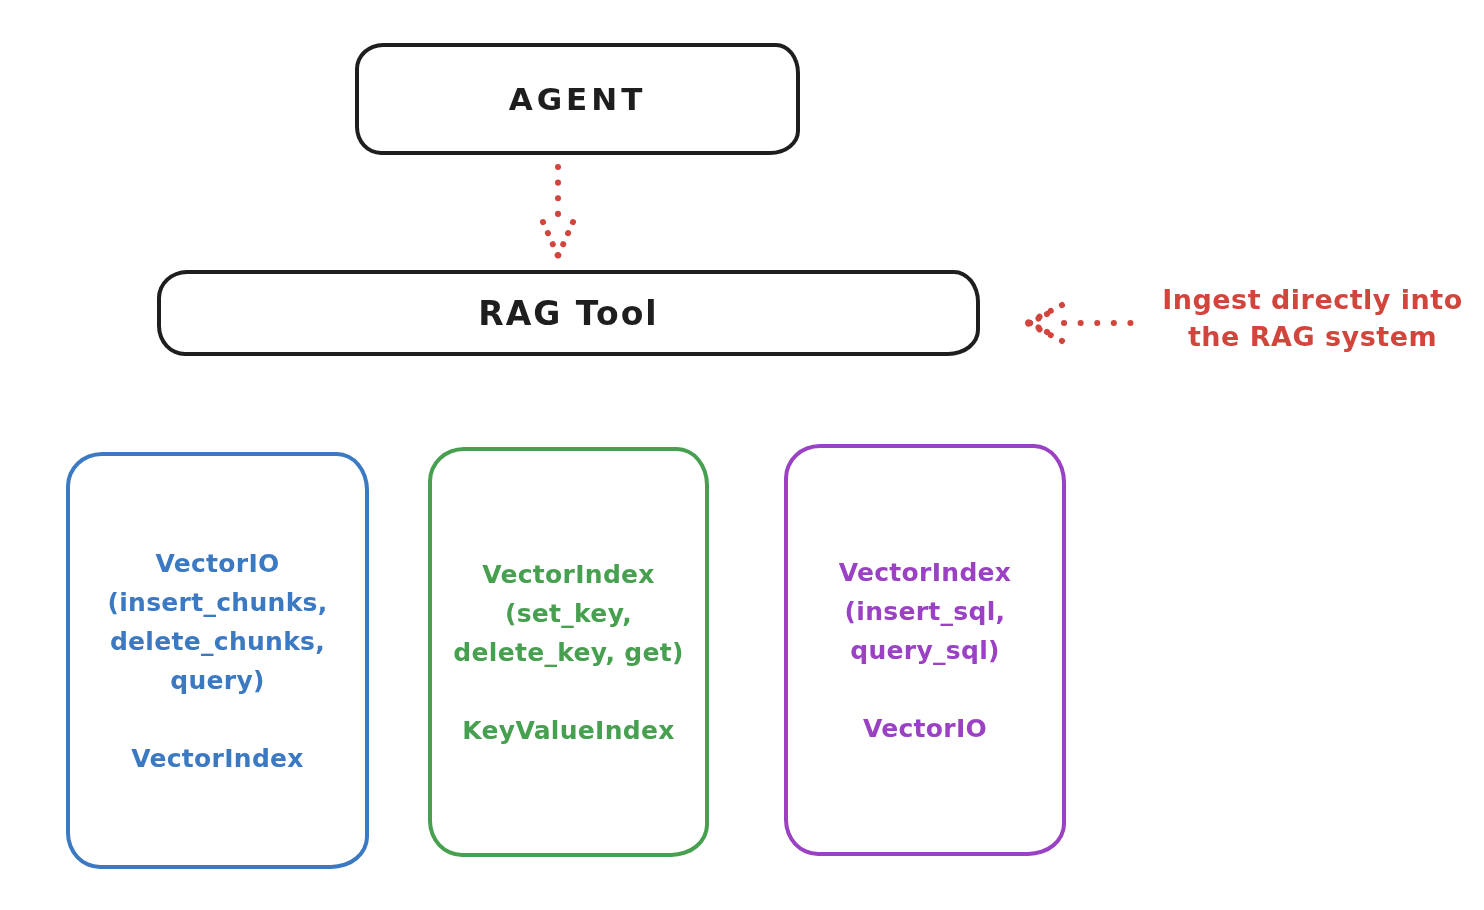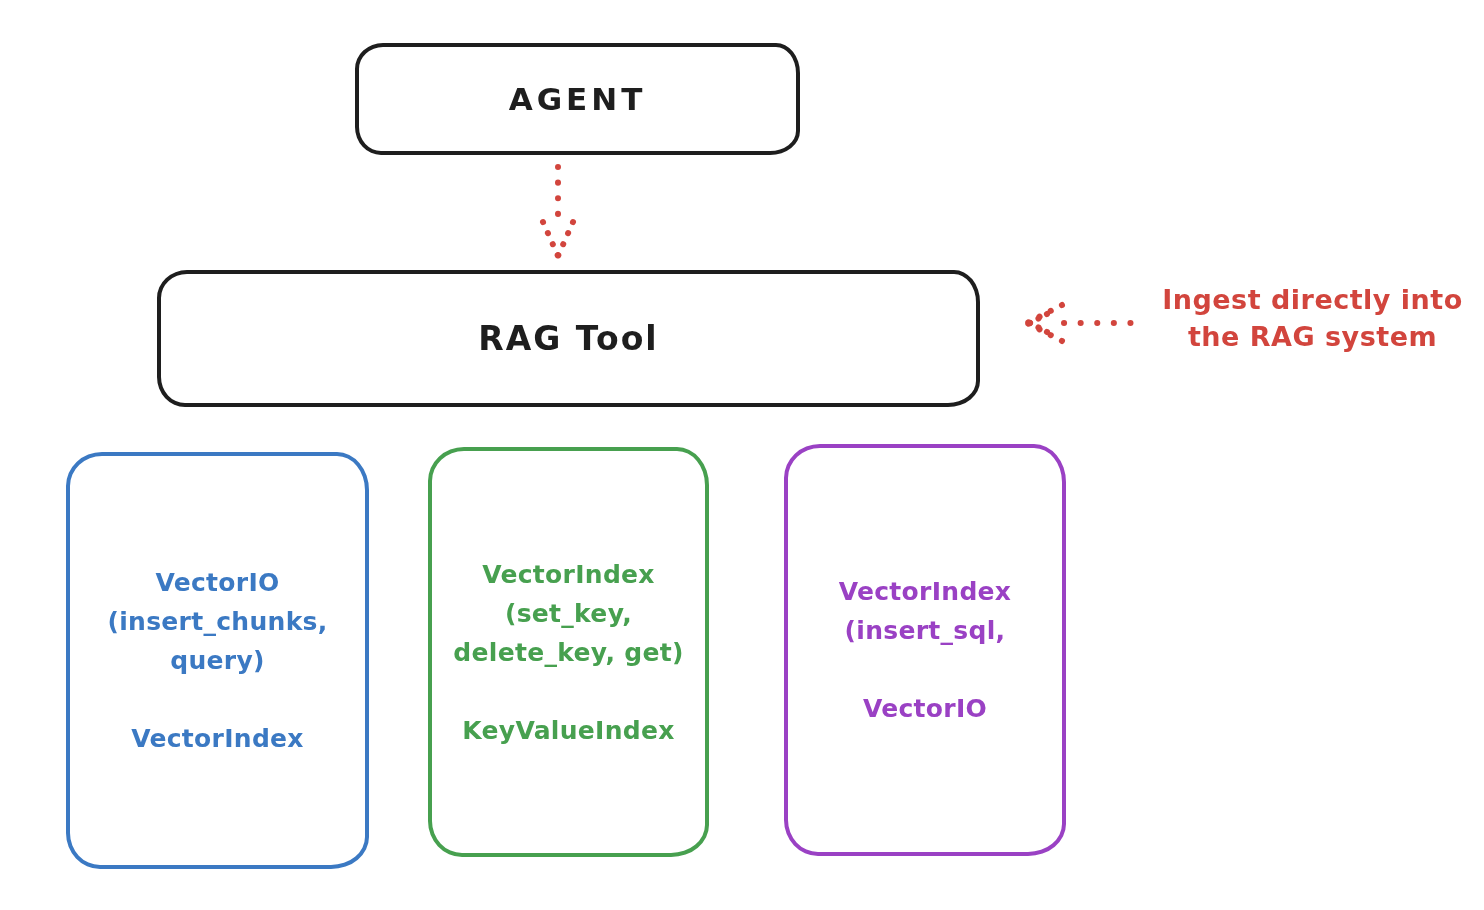--- a/index.html
+++ b/index.html
@@ -28,21 +28,21 @@
   
   .agent-node{
     left:355px;top:43px;width:445px;height:112px;
     border:4px solid var(--ink);
     border-radius:28px 24px 30px 26px / 26px 30px 24px 28px;
   }
   .agent-node .label{
     font-size:31px;font-weight:700;letter-spacing:4px;color:var(--ink);
   }
   .rag-node{
-    left:157px;top:270px;width:823px;height:137px;
+    left:157px;top:270px;width:823px;height:86px;
     border:4px solid var(--ink);
     border-radius:30px 26px 32px 28px / 28px 32px 26px 30px;
   }
   .rag-node .label{
     font-size:33px;font-weight:600;letter-spacing:2px;color:var(--ink);
   }
   
   .connector{position:absolute;overflow:visible;}
   .connector path{
     fill:none;stroke:var(--red);stroke-linecap:round;
@@ -111,30 +111,32 @@
   </svg>
 
   <div class="annotation">
     <div>Ingest directly into</div>
     <div>the RAG system</div>
   </div>
 
   <div class="store store-vector">
     <div class="io-line">VectorIO</div>
     <div class="io-line">(insert_chunks,</div>
+    <div class="io-line">delete_chunks,</div>
     <div class="io-line">query)</div>
     <div class="index-label">VectorIndex</div>
   </div>
 
   <div class="store store-keyvalue">
     <div class="io-line">VectorIndex</div>
     <div class="io-line">(set_key,</div>
     <div class="io-line">delete_key, get)</div>
     <div class="index-label">KeyValueIndex</div>
   </div>
 
   <div class="store store-relational">
     <div class="io-line">VectorIndex</div>
     <div class="io-line">(insert_sql,</div>
+    <div class="io-line">query_sql)</div>
     <div class="index-label">VectorIO</div>
   </div>
 
 </div>
 
 </body></html>

